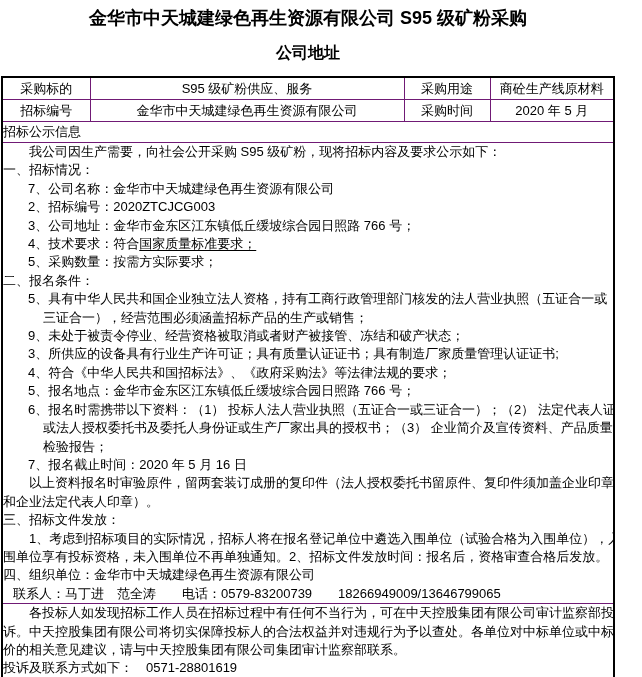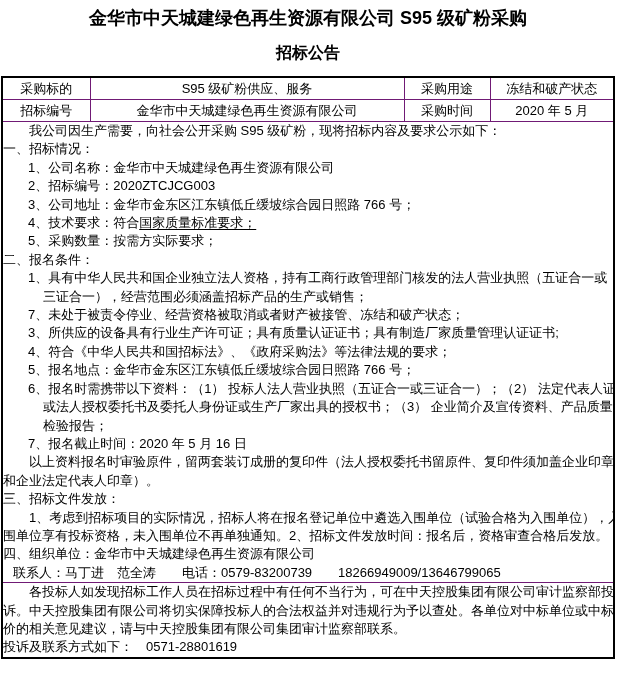--- a/index.html
+++ b/index.html
@@ -79,56 +79,59 @@
   .st-cont    { margin-left: 40px; }
   .st-contact { margin-left: 10px; }
 </style>
 </head>
 <body>
 
 <div class="page">
 
   <div class="title">金华市中天城建绿色再生资源有限公司 S95 级矿粉采购</div>
 
-  <div class="subtitle">招标公告</div>
+  <div class="subtitle">公司地址</div>
 
   <table class="doc-table">
     <colgroup>
       <col style="width:88px">
       <col style="width:314px">
       <col style="width:86px">
       <col style="width:124px">
     </colgroup>
     <tbody>
         <tr>
       <td class="hdr-cell">采购标的</td>
       <td class="hdr-cell">S95 级矿粉供应、服务</td>
       <td class="hdr-cell">采购用途</td>
-      <td class="hdr-cell">冻结和破产状态</td>
+      <td class="hdr-cell">商砼生产线原材料</td>
     </tr>
     <tr>
       <td class="hdr-cell">招标编号</td>
       <td class="hdr-cell">金华市中天城建绿色再生资源有限公司</td>
       <td class="hdr-cell">采购时间</td>
       <td class="hdr-cell">2020 年 5 月</td>
     </tr>
     <tr>
+      <td class="section-cell" colspan="4">招标公示信息</td>
+    </tr>
+    <tr>
       <td class="body-cell" colspan="4">
         <div id="body-lines">
               <div class="line st-pindent">我公司因生产需要，向社会公开采购 S95 级矿粉，现将招标内容及要求公示如下：</div>
               <div class="line st-level0">一、招标情况：</div>
-              <div class="line st-item">1、公司名称：金华市中天城建绿色再生资源有限公司</div>
+              <div class="line st-item">7、公司名称：金华市中天城建绿色再生资源有限公司</div>
               <div class="line st-item">2、招标编号：2020ZTCJCG003</div>
               <div class="line st-item">3、公司地址：金华市金东区江东镇低丘缓坡综合园日照路 766 号；</div>
               <div class="line st-item">4、技术要求：符合<u>国家质量标准要求；</u></div>
               <div class="line st-item">5、采购数量：按需方实际要求；</div>
               <div class="line st-level0">二、报名条件：</div>
-              <div class="line st-item">1、具有中华人民共和国企业独立法人资格，持有工商行政管理部门核发的法人营业执照（五证合一或</div>
+              <div class="line st-item">5、具有中华人民共和国企业独立法人资格，持有工商行政管理部门核发的法人营业执照（五证合一或</div>
               <div class="line st-cont">三证合一），经营范围必须涵盖招标产品的生产或销售；</div>
-              <div class="line st-item">7、未处于被责令停业、经营资格被取消或者财产被接管、冻结和破产状态；</div>
+              <div class="line st-item">9、未处于被责令停业、经营资格被取消或者财产被接管、冻结和破产状态；</div>
               <div class="line st-item">3、所供应的设备具有行业生产许可证；具有质量认证证书；具有制造厂家质量管理认证证书;</div>
               <div class="line st-item">4、符合《中华人民共和国招标法》、《政府采购法》等法律法规的要求；</div>
               <div class="line st-item">5、报名地点：金华市金东区江东镇低丘缓坡综合园日照路 766 号；</div>
               <div class="line st-item">6、报名时需携带以下资料：（1） 投标人法人营业执照（五证合一或三证合一）；（2） 法定代表人证书</div>
               <div class="line st-cont">或法人授权委托书及委托人身份证或生产厂家出具的授权书；（3） 企业简介及宣传资料、产品质量</div>
               <div class="line st-cont">检验报告；</div>
               <div class="line st-item">7、报名截止时间：2020 年 5 月 16 日</div>
               <div class="line st-pindent">以上资料报名时审验原件，留两套装订成册的复印件（法人授权委托书留原件、复印件须加盖企业印章</div>
               <div class="line st-level0">和企业法定代表人印章）。</div>
               <div class="line st-level0">三、招标文件发放：</div>

